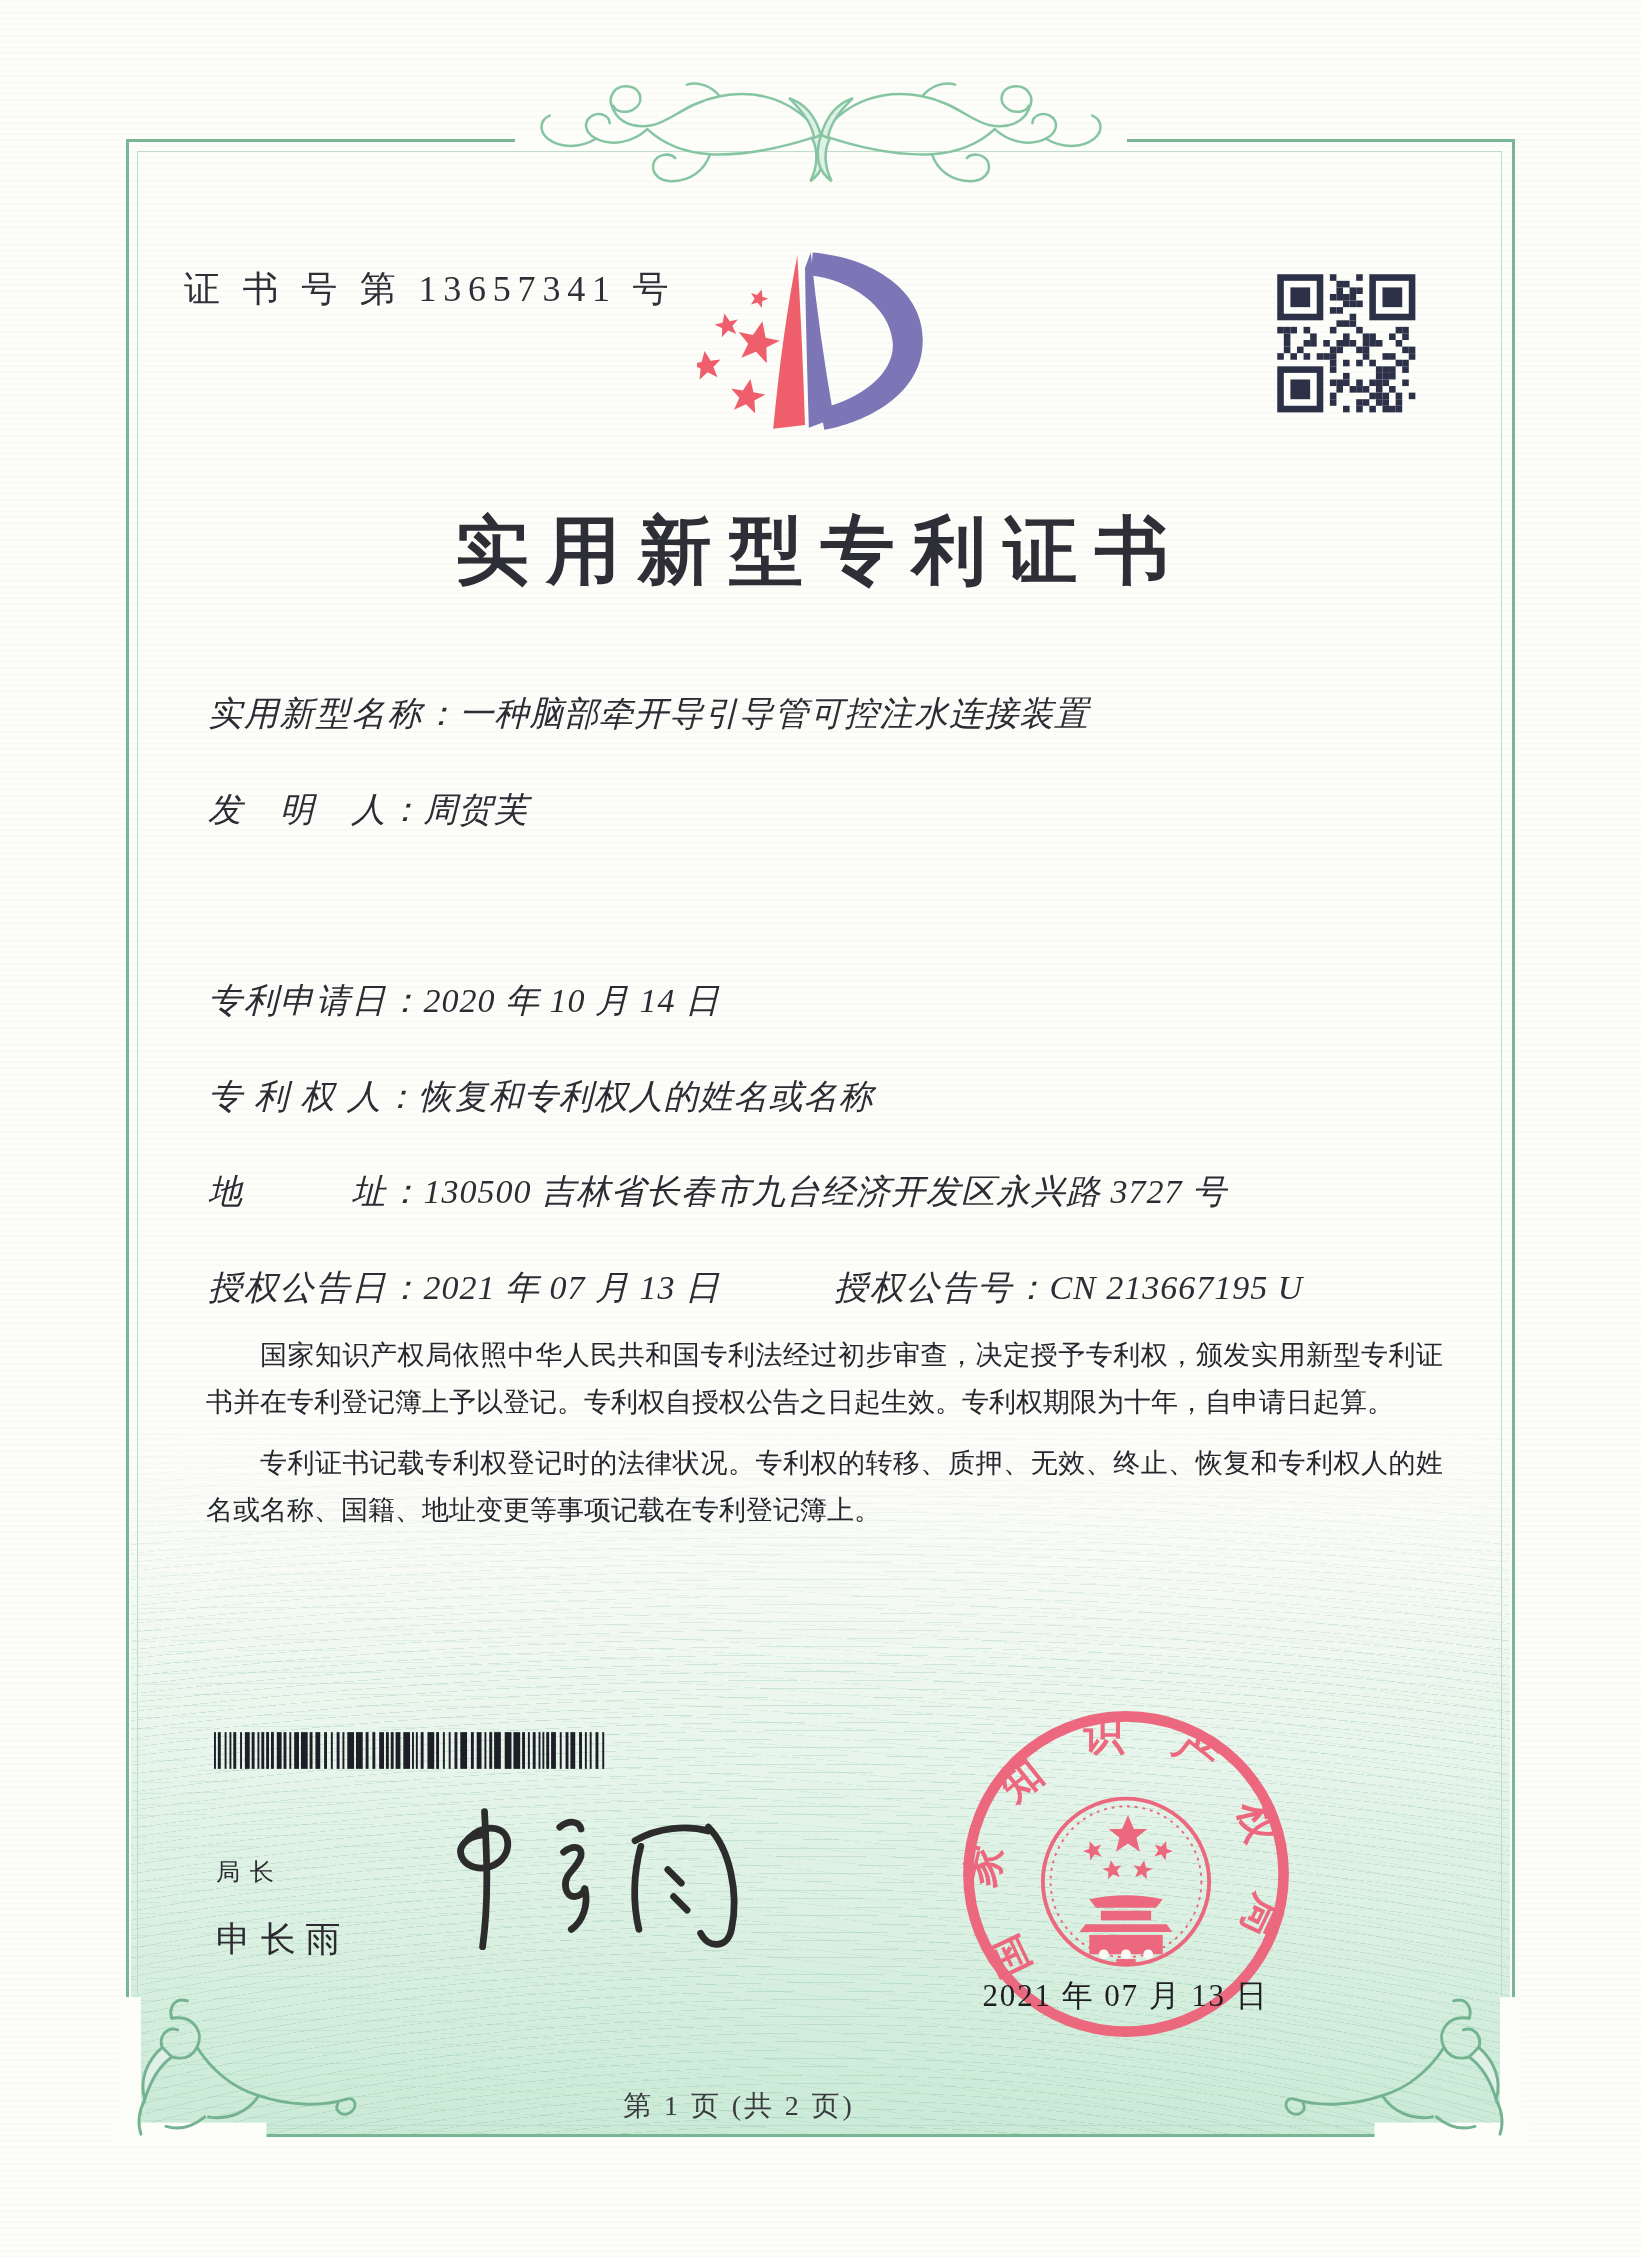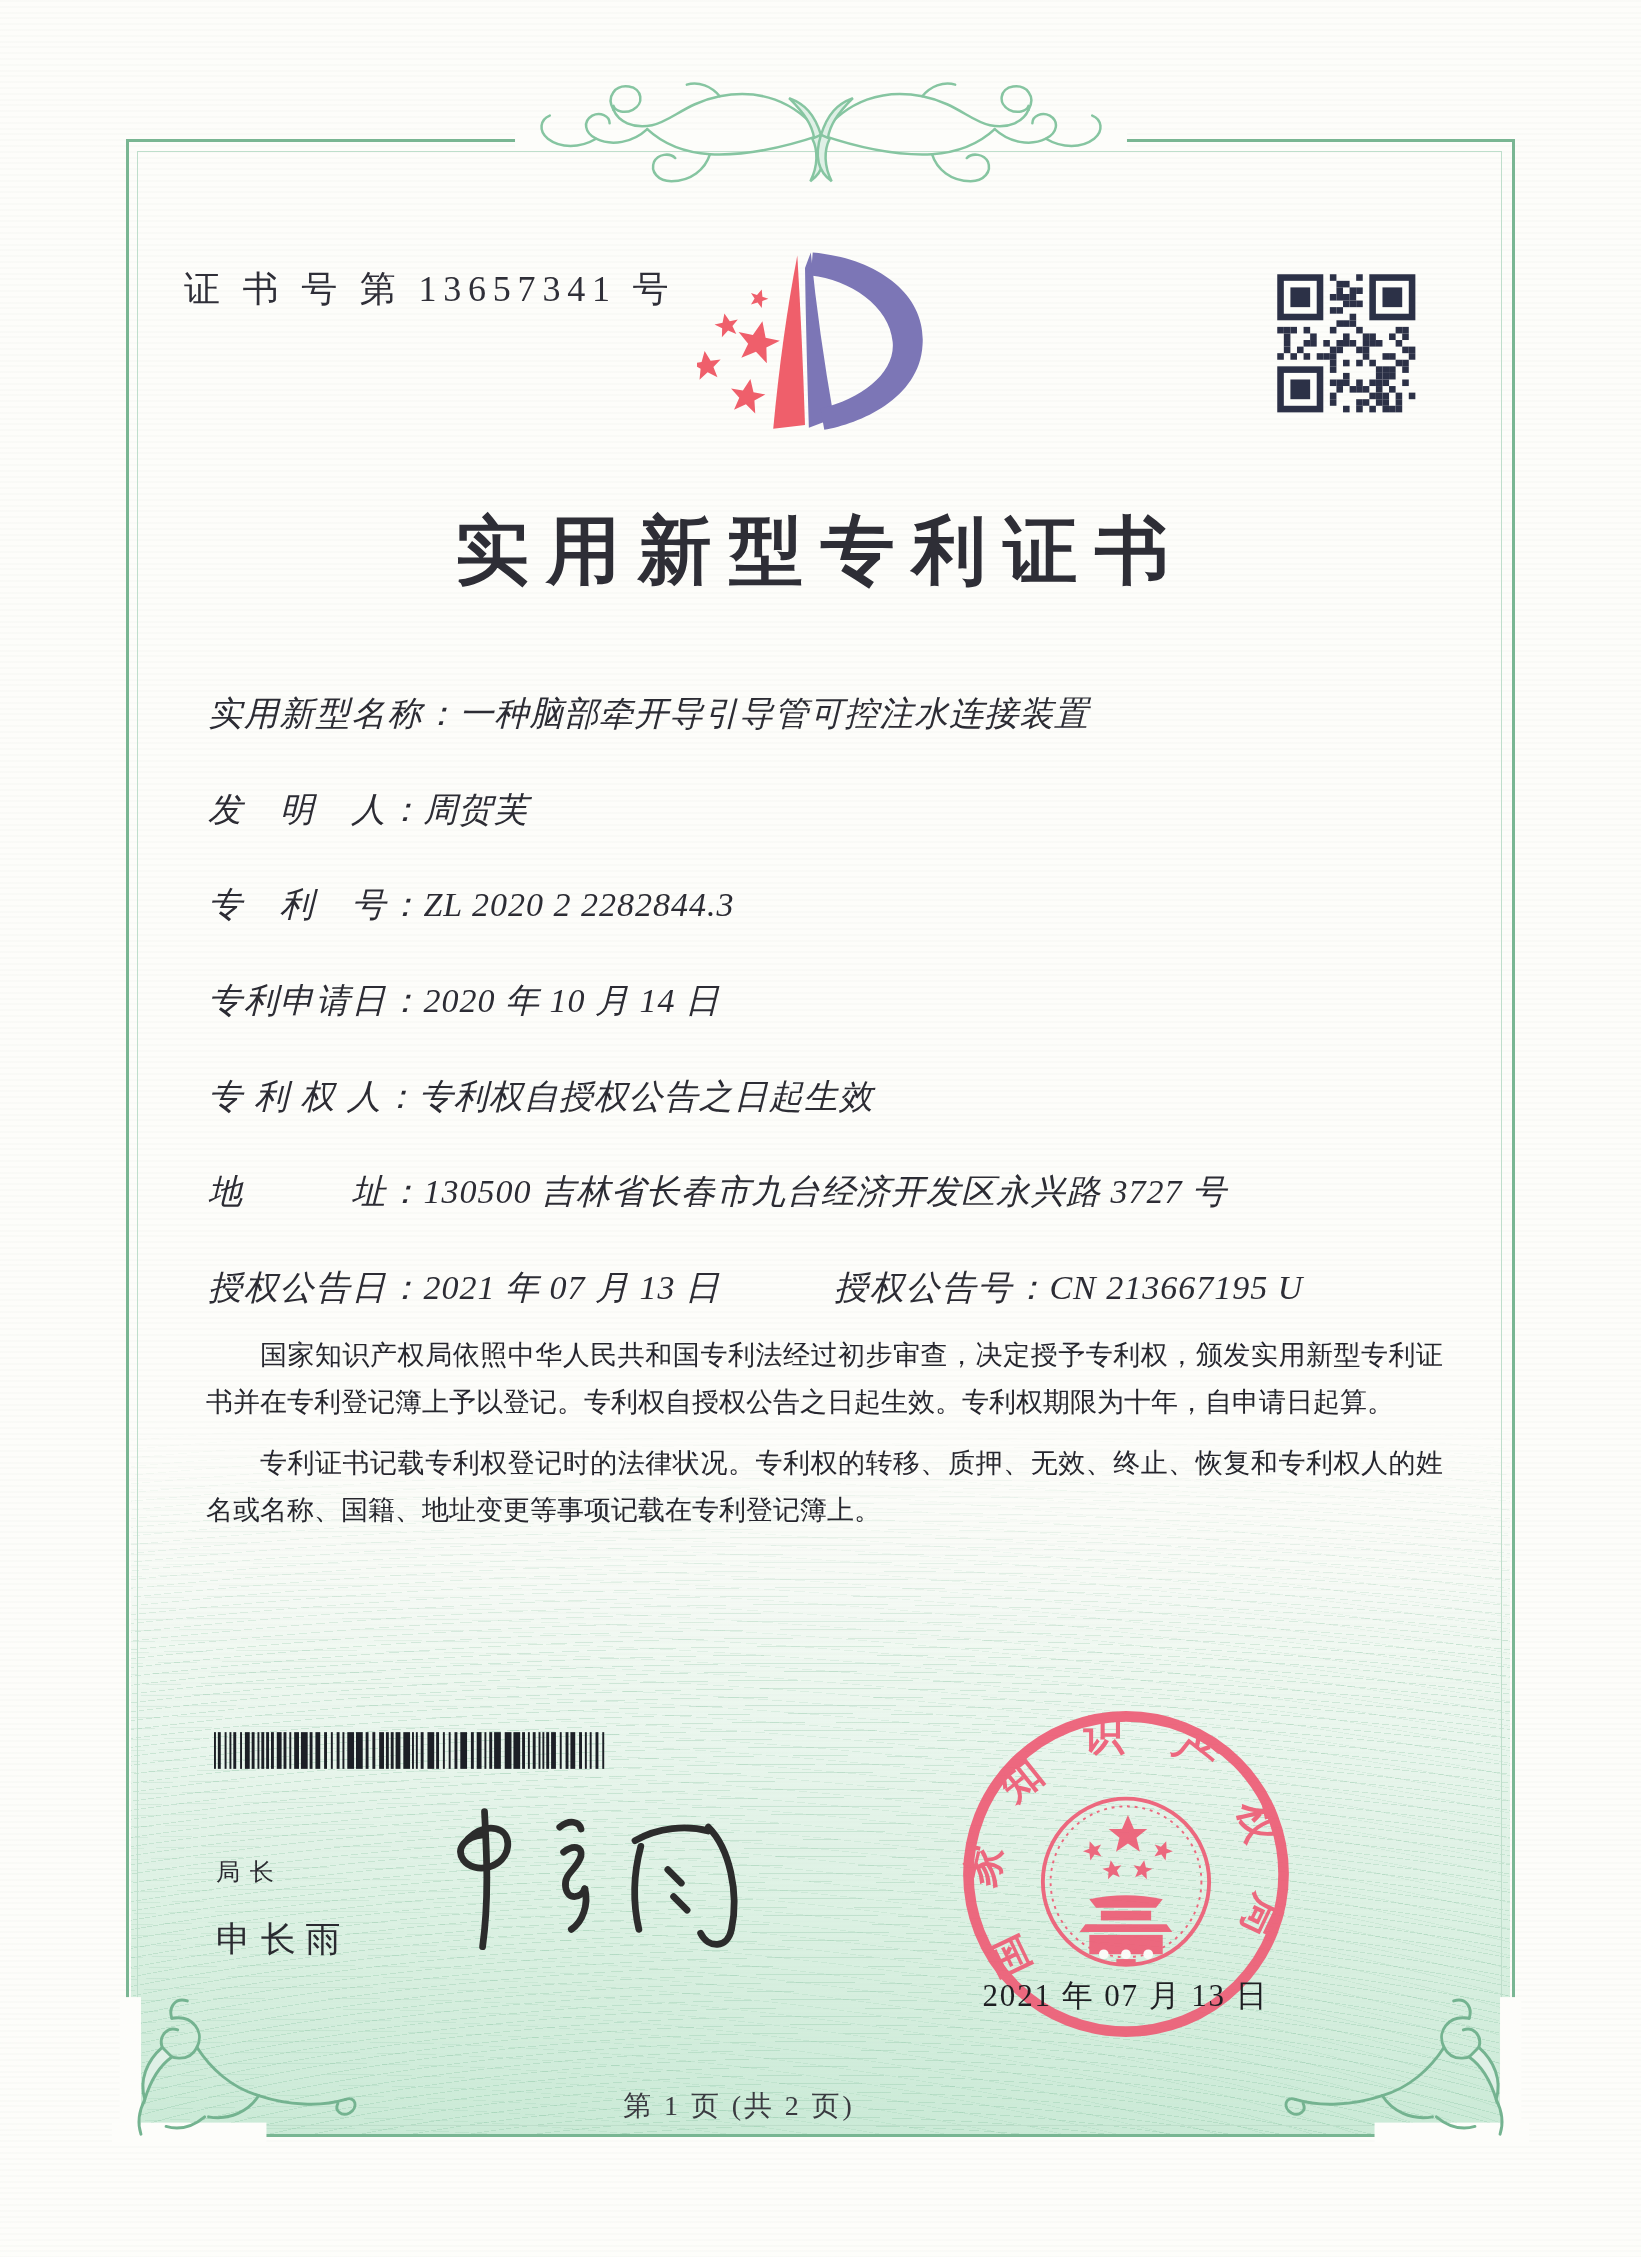--- a/index.html
+++ b/index.html
@@ -249,23 +249,22 @@
       <rect x="113.2" y="18" width="20.4" height="20.4" fill="#2c3147"></rect>
       <rect x="4.4" y="99.60000000000001" width="47.6" height="47.6" fill="#2c3147"></rect>
       <rect x="11.2" y="106.4" width="34" height="34" fill="#fdfdfa"></rect>
       <rect x="18" y="113.2" width="20.4" height="20.4" fill="#2c3147"></rect>
     </svg>
 
   <div class="title">实用新型专利证书</div>
 
   <div class="field-row row-0"><span class="field-label">实用新型名称：</span><span class="field-value">一种脑部牵开导引导管可控注水连接装置</span></div>
   <div class="field-row row-1"><span class="field-label">发　明　人：</span><span class="field-value">周贺芙</span></div>
-  <div class="field-row row-2"><span class="field-label">专　利　号：</span><span class="field-value">ZL 2020 2 2282844.3</span></div>
   <div class="field-row row-3"><span class="field-label">专利申请日：</span><span class="field-value">2020 年 10 月 14 日</span></div>
-  <div class="field-row row-4"><span class="field-label">专 利 权 人：</span><span class="field-value">专利权自授权公告之日起生效</span></div>
+  <div class="field-row row-4"><span class="field-label">专 利 权 人：</span><span class="field-value">恢复和专利权人的姓名或名称</span></div>
   <div class="field-row row-5"><span class="field-label">地　　　址：</span><span class="field-value">130500 吉林省长春市九台经济开发区永兴路 3727 号</span></div>
   <div class="field-row row-6">
     <span class="field-label">授权公告日：</span><span class="field-value">2021 年 07 月 13 日</span>
     <span class="pair2"><span class="field-label">授权公告号：</span><span class="field-value">CN 213667195 U</span></span>
   </div>
 
   <div class="body-text">
     <p>国家知识产权局依照中华人民共和国专利法经过初步审查，决定授予专利权，颁发实用新型专利证书并在专利登记簿上予以登记。专利权自授权公告之日起生效。专利权期限为十年，自申请日起算。</p>
     <p>专利证书记载专利权登记时的法律状况。专利权的转移、质押、无效、终止、恢复和专利权人的姓名或名称、国籍、地址变更等事项记载在专利登记簿上。</p>
   </div>

